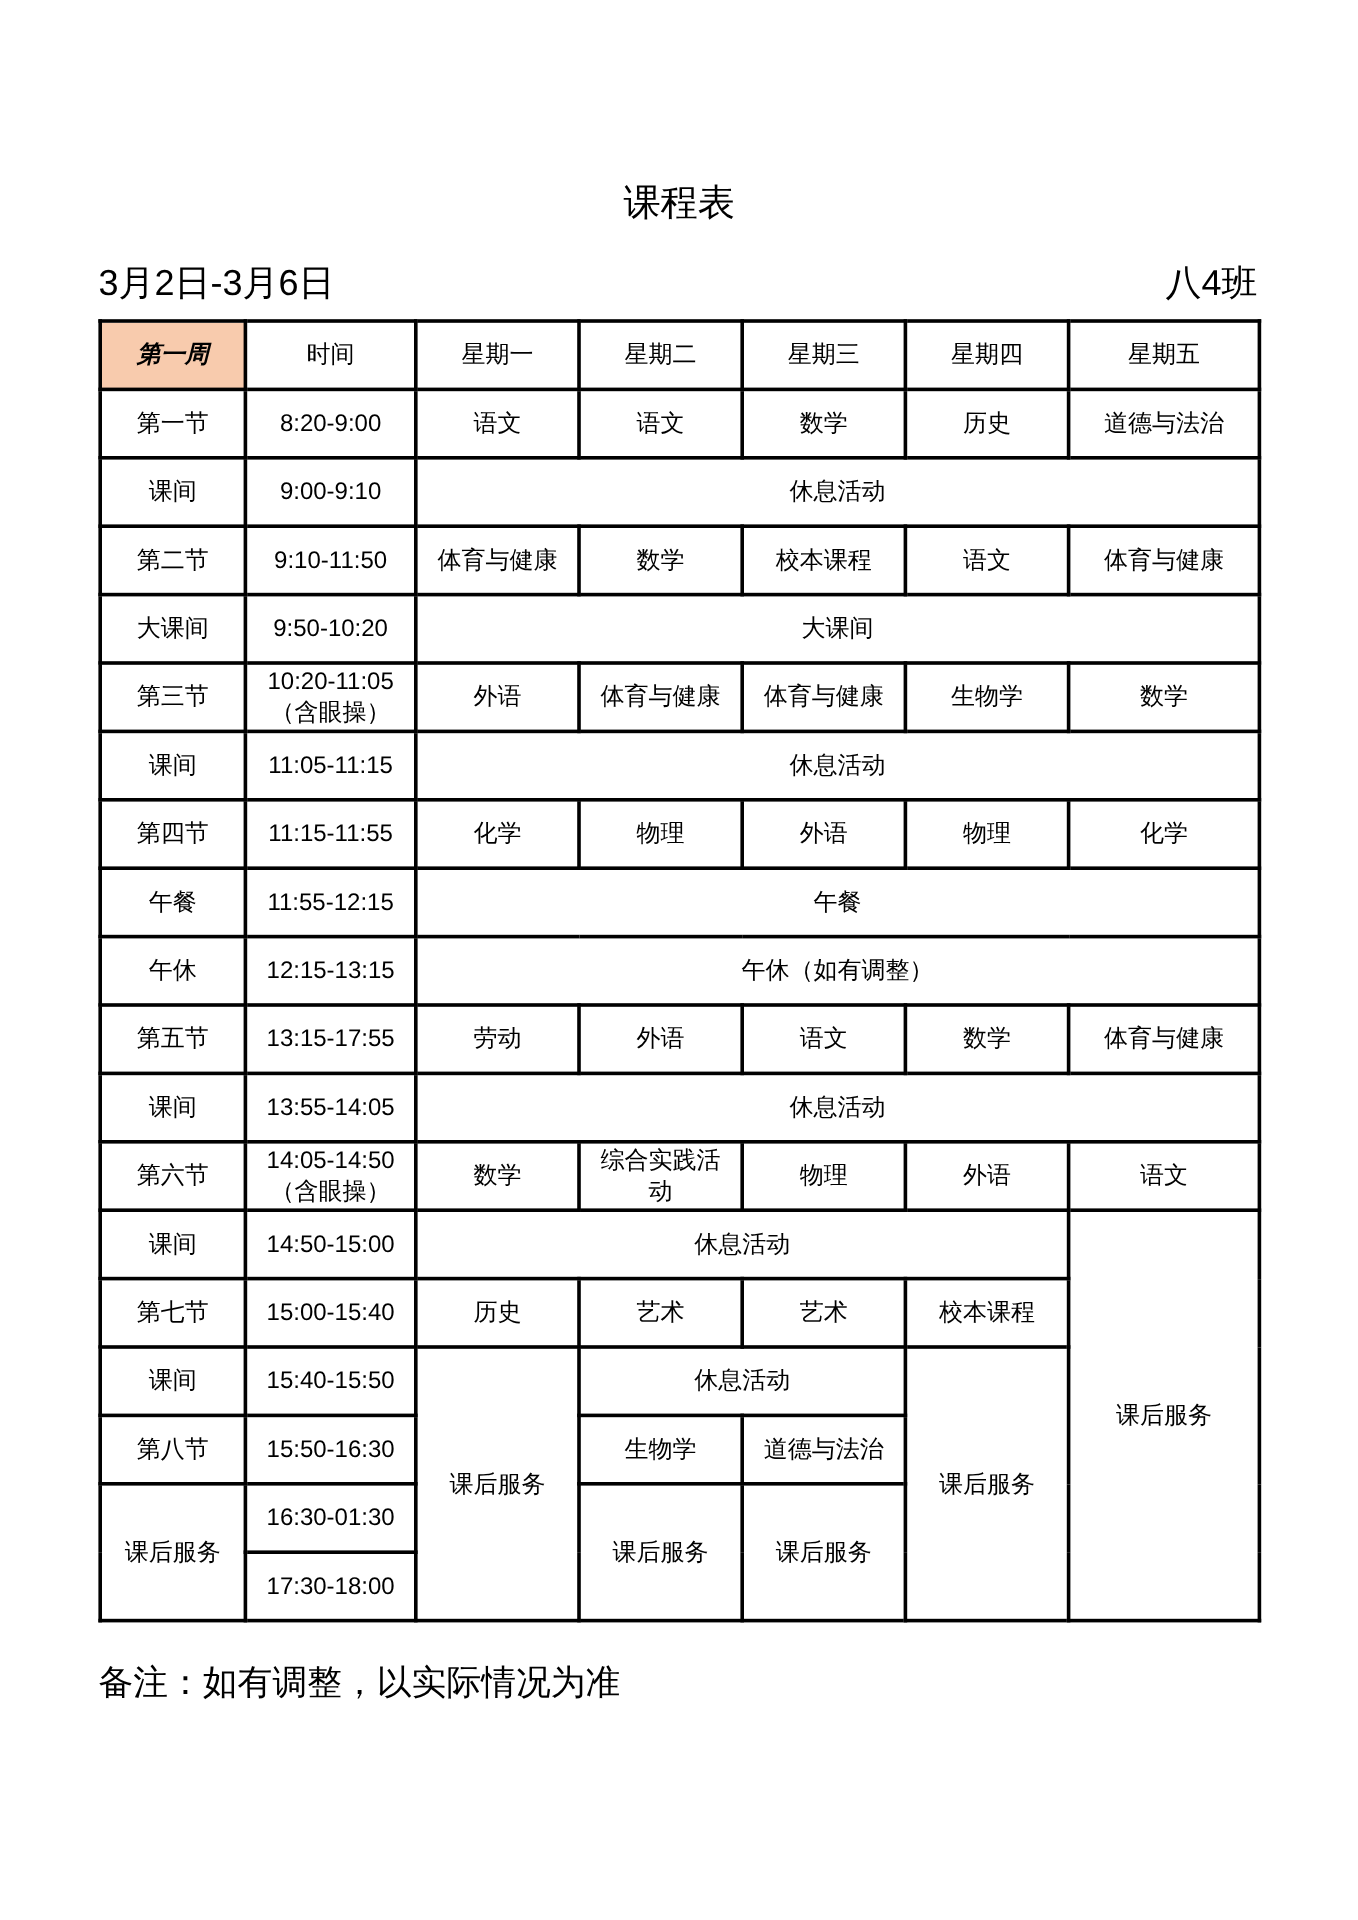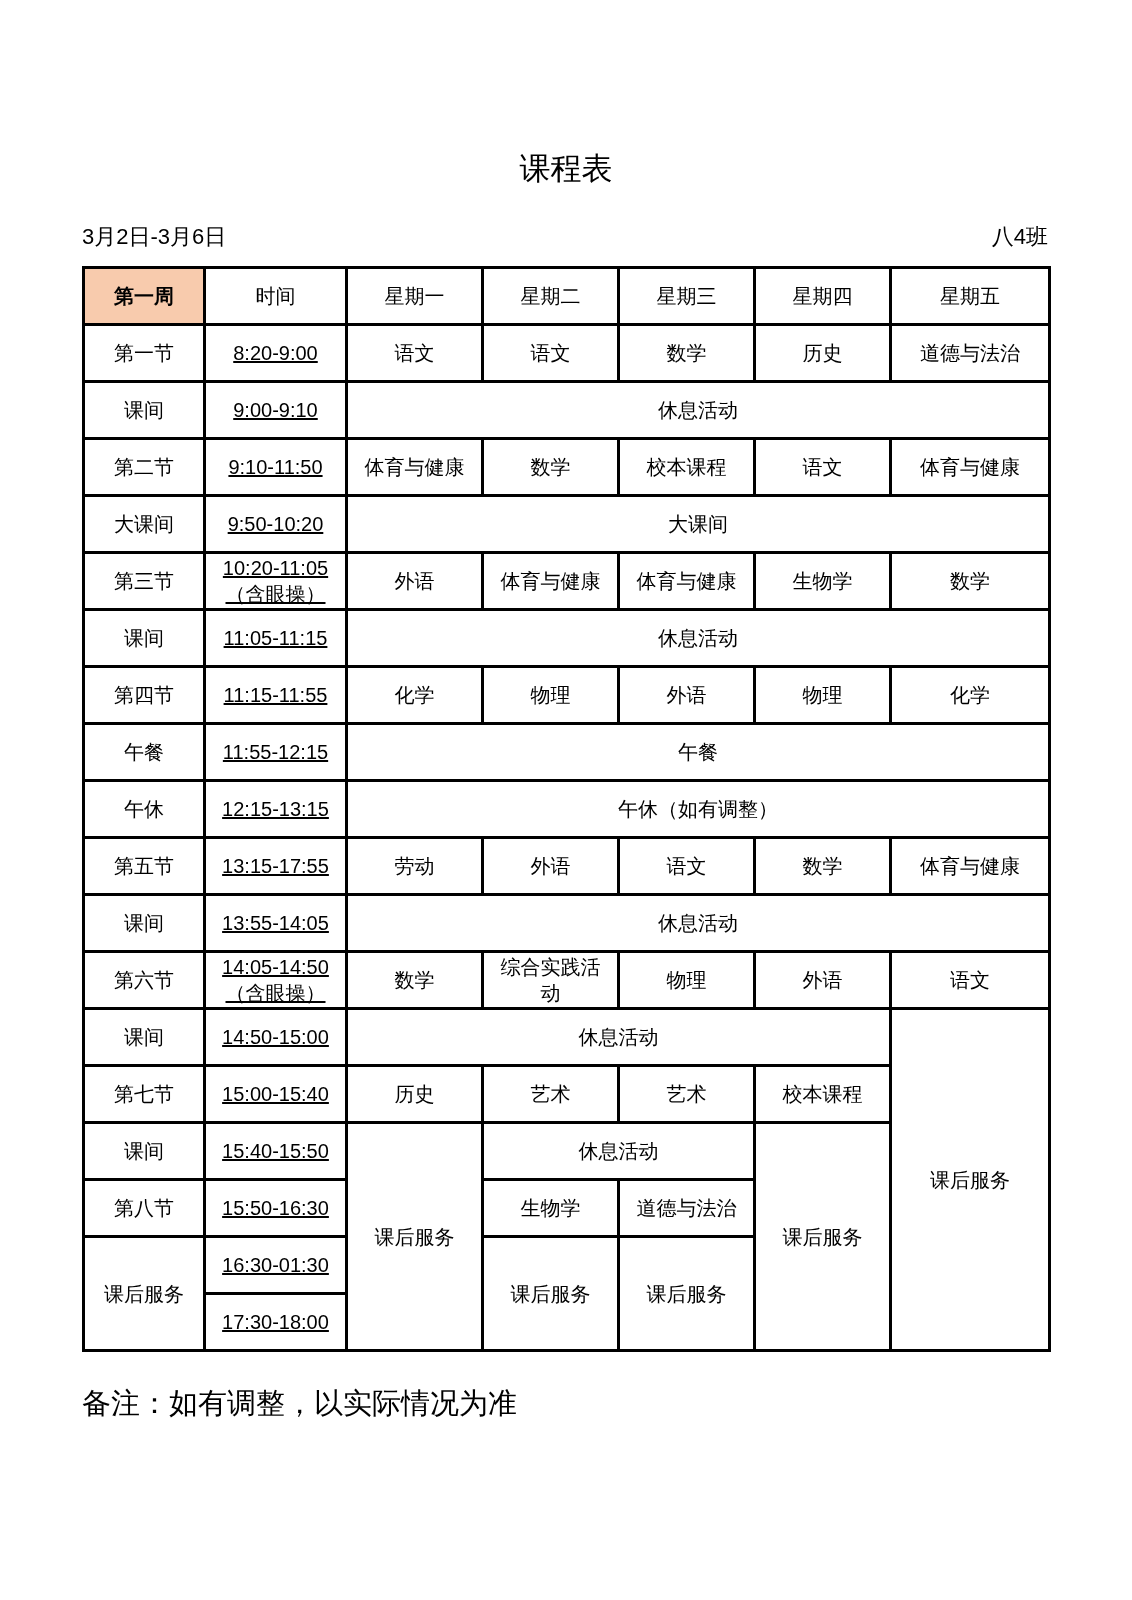--- a/index.html
+++ b/index.html
@@ -9,36 +9,36 @@
     color:#000;
   }
   .page { position:relative; width:1132px; height:1480px; overflow:hidden; }
 
   .titles { text-align:center; padding-top:150px; }
   .title   { font-size:31px; font-weight:400; line-height:38px; margin:0; }
   .subtitle{ font-size:31px; font-weight:400; line-height:38px; margin:0; }
 
   .meta {
     display:flex; justify-content:space-between; align-items:flex-end;
-    margin:36px 84px 0 82px; font-size:22px; line-height:26px;
+    margin:36px 84px 0 82px; font-size:30px; line-height:26px;
   }
 
   table.timetable {
     border-collapse:collapse; table-layout:fixed;
     margin:16px 0 0 82px; width:966px;
   }
   table.timetable td {
     border:3px solid #000;
     text-align:center; vertical-align:middle;
     font-size:20px; line-height:1.3;
     height:54px; padding:0 8px;
     overflow:hidden;
   }
-  td.time { white-space:pre-line;text-decoration:underline; }
-  td.hl   { font-weight:700; }
+  td.time { white-space:pre-line; }
+  td.hl   { font-weight:700;font-style:italic; }
 
   .note { margin:38px 84px 0 82px; font-size:29px; line-height:26px; }
 </style>
 </head>
 <body>
 
 <div class="page">
 
   <div class="titles">
     <h1 class="title">课程表</h1>

